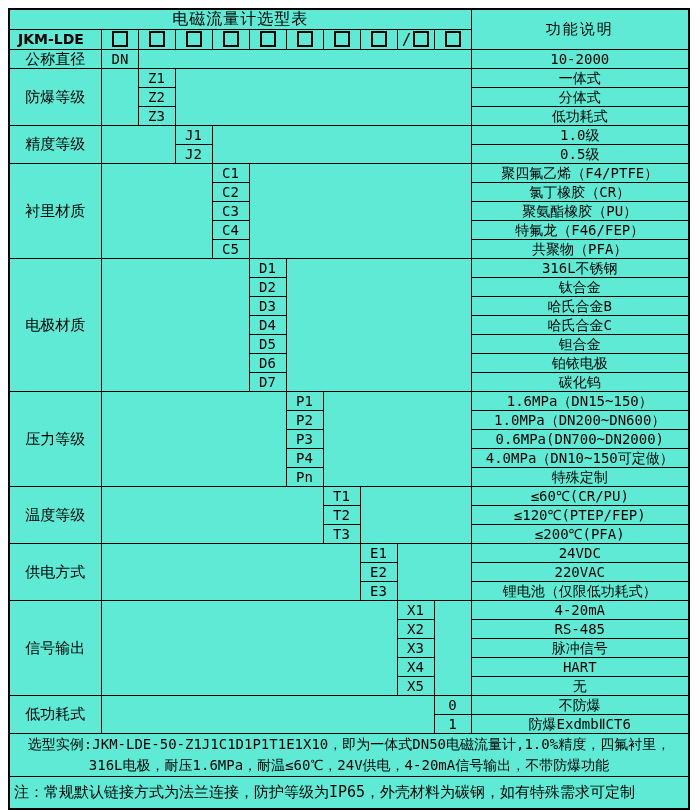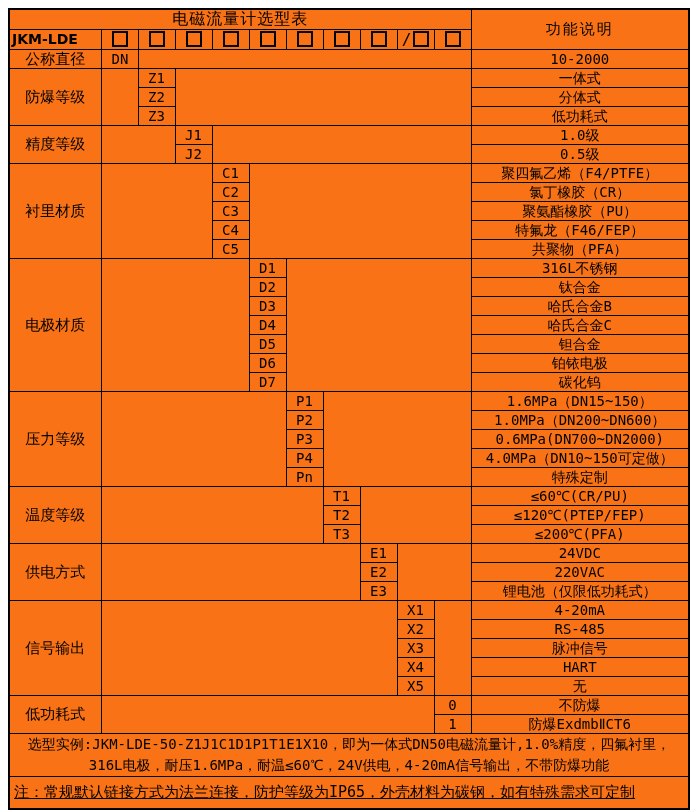--- a/index.html
+++ b/index.html
@@ -1,40 +1,40 @@
 <!DOCTYPE html>
 <html><head>
 <meta charset="utf-8">
 <style>
   html,body{margin:0;padding:0;background:#ffffff;}
   body{width:700px;height:810px;position:relative;
        font-family:"DejaVu Sans Mono","Liberation Mono",monospace;color:#000;}
   .sheet{position:absolute;top:8px;left:8px;}
-  table{border-collapse:collapse;table-layout:fixed;background:#f97316;}
+  table{border-collapse:collapse;table-layout:fixed;background:#5eead4;}
   td{border:1px solid #000;padding:0;text-align:center;vertical-align:middle;
      font-size:14px;line-height:18px;overflow:hidden;white-space:nowrap;}
   table{border:2px solid #000;}
   tr{height:19px;}
   tr.r-title{height:20px;}
   tr.r-model{height:20px;}
   td.title{font-size:16px;letter-spacing:1px;}
   td.fn{font-size:15px;letter-spacing:2px;}
-  td.model{text-align:left;padding-left:2px;
+  td.model{text-align:left;padding-left:8px;
            font-family:"DejaVu Sans","Liberation Sans",sans-serif;
            font-weight:bold;font-size:14px;}
   td.lbl{font-size:15px;}
   td.code{text-align:center;font-size:14px;}
   td.code.left{text-align:left;padding-left:10px;}
   td.desc{font-size:14px;}
   td.cbcell{text-align:center;}
   span.cb{display:inline-block;width:12px;height:12px;border:2px solid #000;
           vertical-align:middle;margin-top:-2px;}
   span.slash{font-size:16px;vertical-align:middle;margin-right:2px;}
   tr.r-example{height:43px;}
-  tr.r-note{height:33px;text-decoration:underline;}
+  tr.r-note{height:33px;}
   td.example{white-space:normal;line-height:21px;font-size:14px;margin-left:40px;}
   td.note{text-align:left;padding-left:4px;font-size:15px;}
 </style>
 </head>
 <body>
 
 <div class="sheet">
   <table>
     <colgroup>
       <col style="width:92px">

